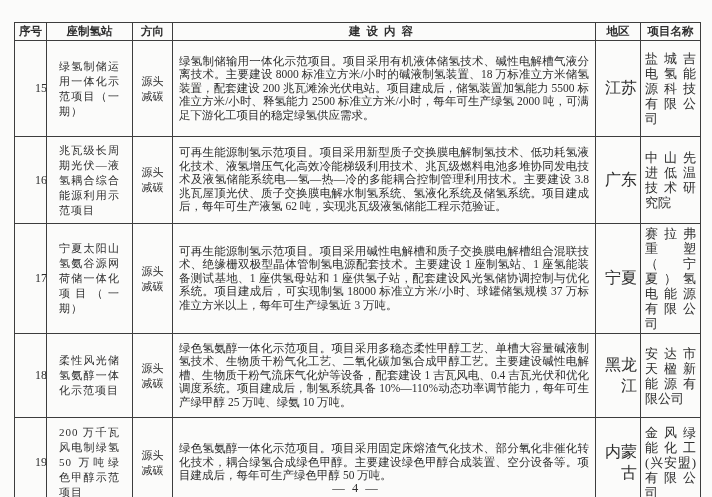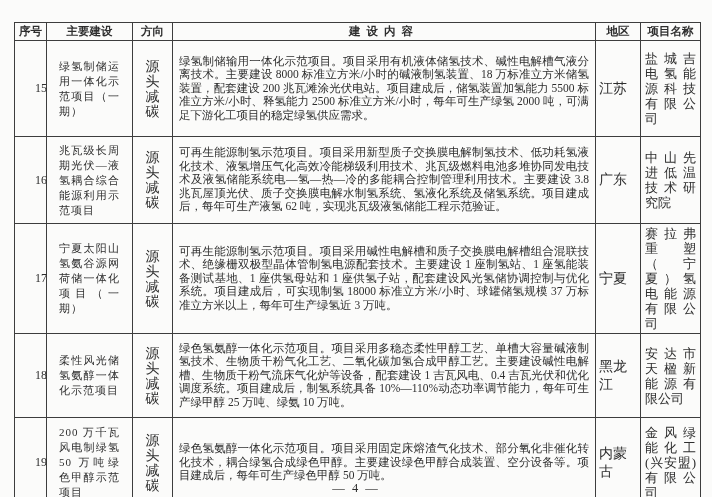--- a/index.html
+++ b/index.html
@@ -53,37 +53,37 @@
   }
   td.cell-name {
     font-size: 11px;
     line-height: 15px;
     text-align: justify;
     text-justify: inter-character;
     letter-spacing: 1px;
     padding: 2px 12px;
   }
   td.cell-dir {
-    font-size: 14px;
+    font-size: 11px;
     line-height: 15px;
     text-align: center;
     padding: 2px 7px;
   }
   td.cell-content {
     font-size: 11.5px;
     line-height: 13.6px;
     text-align: justify;
     text-justify: inter-character;
     padding: 3px 6px;
     vertical-align: middle;
   }
   td.cell-content .lead { font-weight: normal; }
   td.cell-region {
-    font-size: 14px;
-    text-align: left;
+    font-size: 16px;
+    text-align: right;
     padding: 2px 3px;
   }
   td.cell-entity {
     font-size: 13px;
     line-height: 15px;
     text-align: justify;
     text-justify: inter-character;
     padding: 2px 4px;
   }
   tr.r15 { height: 96px; }
@@ -112,21 +112,21 @@
       <col class="c-no">
         <col class="c-name">
         <col class="c-dir">
         <col class="c-cont">
         <col class="c-region">
         <col class="c-entity">
     </colgroup>
     <thead>
       <tr>
         <th>序号</th>
-        <th>主要建设</th>
+        <th>座制氢站</th>
         <th>方向</th>
         <th class="h-content">建设内容</th>
         <th>地区</th>
         <th>项目名称</th>
       </tr>
     </thead>
     <tbody>
       <tr class="r15">
         <td class="cell-no">15</td>
         <td class="cell-name">绿氢制储运用一体化示范项目（一期）</td>

